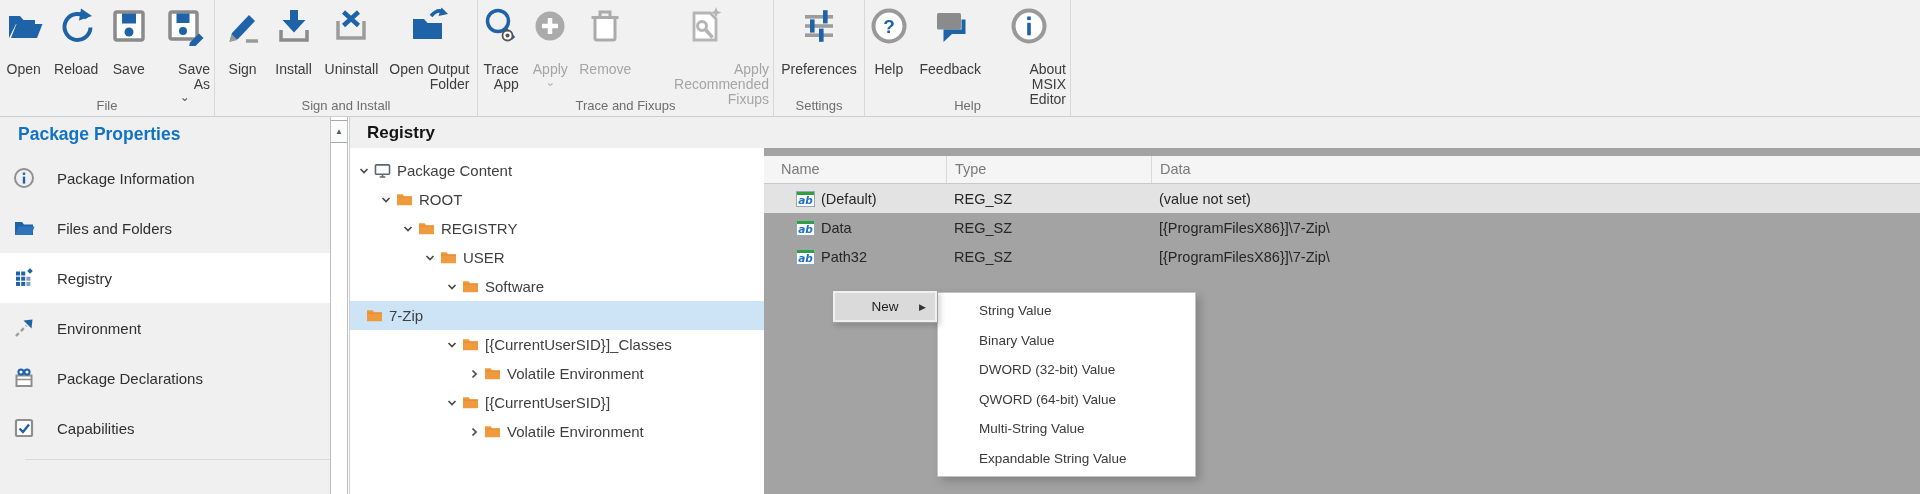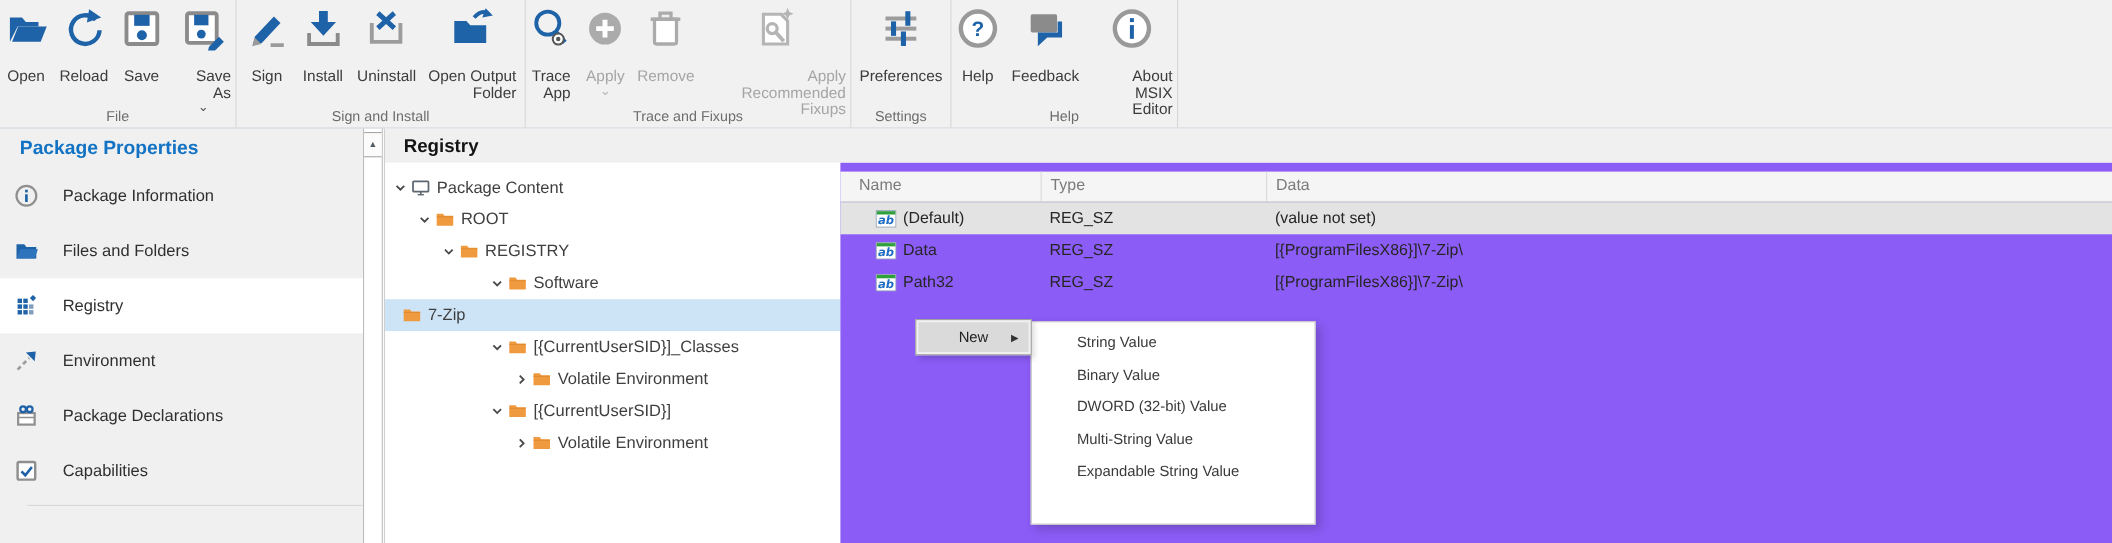--- a/index.html
+++ b/index.html
@@ -49,21 +49,21 @@
 
   .tree{position:absolute;left:0;top:31px;width:414px;bottom:0;padding-top:8px;box-sizing:border-box;background:#fff}
   .trow{display:flex;align-items:center;height:29px;cursor:default}
   .trow.selected{background:#cde4f7}
   .tchev{width:13px;height:13px;margin-right:3px;flex:0 0 auto}
   .tchev svg{width:12px;height:12px;display:block;margin-top:1px}
   .ticon{width:17px;height:15px;margin-right:6px;flex:0 0 auto}
   .ticon svg{width:100%;height:100%;display:block}
   .tlabel{font-size:15px;color:#3f3f3f;white-space:nowrap}
 
-  .values{position:absolute;left:414px;top:31px;right:0;bottom:0;padding-top:8px;box-sizing:border-box;background:#8b5cf6}
+  .values{position:absolute;left:414px;top:31px;right:0;bottom:0;padding-top:8px;box-sizing:border-box;background:#a3a3a3}
   .thead{display:flex;height:28px;background:#f5f5f5;border-bottom:1px solid #c9c9c9;box-sizing:border-box}
   .th{font-size:14.5px;color:#7a7a7a;line-height:27px;box-sizing:border-box;white-space:nowrap}
   .th:nth-child(1){width:182px;padding-left:17px}
   .th:nth-child(2){width:205px;padding-left:8px;border-left:1px solid #d9d9d9}
   .th:nth-child(3){flex:1;padding-left:8px;border-left:1px solid #d9d9d9}
   .vrow{display:flex;height:29px;align-items:center}
   .vrow.selected{background:#e3e3e3}
   .td{box-sizing:border-box;font-size:14.5px;color:#262626;white-space:nowrap}
   .td-name{width:182px;padding-left:32px;display:flex;align-items:center}
   .vicon{width:19px;height:16px;margin-right:6px;flex:0 0 auto}
@@ -456,20 +456,34 @@
           <span class="ticon">
             <svg viewBox="0 0 18 16">
               <path d="M1 14 V2.5 h6 l1.6 2 H17 V14 Z" fill="#f09a3f"></path>
               <path d="M1 5.5 h16" stroke="#e18a2e" stroke-width="1"></path>
             </svg>
           </span>
           <span class="tlabel">REGISTRY</span>
         </div>
 
 
+        <div class="trow" style="padding-left: 74px;">
+          <span class="tchev">
+            <svg viewBox="0 0 12 12">
+              <path d="M2.5 4 L6 7.5 L9.5 4" fill="none" stroke="#4a4a4a" stroke-width="1.7"></path>
+            </svg>
+          </span>
+          <span class="ticon">
+            <svg viewBox="0 0 18 16">
+              <path d="M1 14 V2.5 h6 l1.6 2 H17 V14 Z" fill="#f09a3f"></path>
+              <path d="M1 5.5 h16" stroke="#e18a2e" stroke-width="1"></path>
+            </svg>
+          </span>
+          <span class="tlabel">USER</span>
+        </div>
 
         <div class="trow" style="padding-left: 96px;">
           <span class="tchev">
             <svg viewBox="0 0 12 12">
               <path d="M2.5 4 L6 7.5 L9.5 4" fill="none" stroke="#4a4a4a" stroke-width="1.7"></path>
             </svg>
           </span>
           <span class="ticon">
             <svg viewBox="0 0 18 16">
               <path d="M1 14 V2.5 h6 l1.6 2 H17 V14 Z" fill="#f09a3f"></path>
@@ -619,20 +633,21 @@
   </div>
 
   <div class="submenu">
 
       <div class="sm-item">String Value</div>
 
       <div class="sm-item">Binary Value</div>
 
       <div class="sm-item">DWORD (32-bit) Value</div>
 
+      <div class="sm-item">QWORD (64-bit) Value</div>
 
       <div class="sm-item">Multi-String Value</div>
 
       <div class="sm-item">Expandable String Value</div>
 
   </div>
 
 </div>
 
 </body></html>

